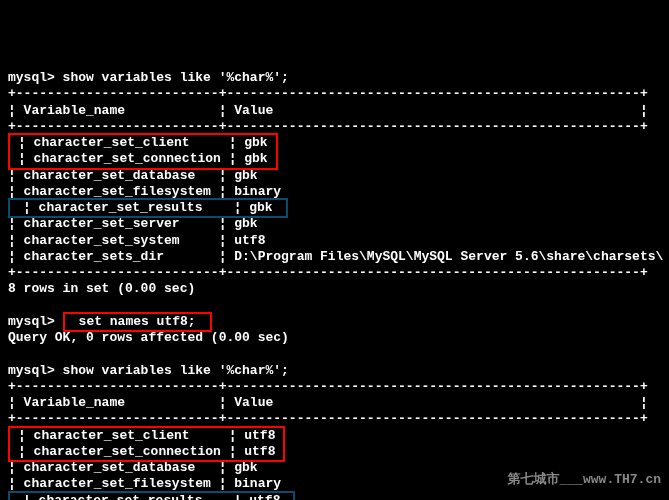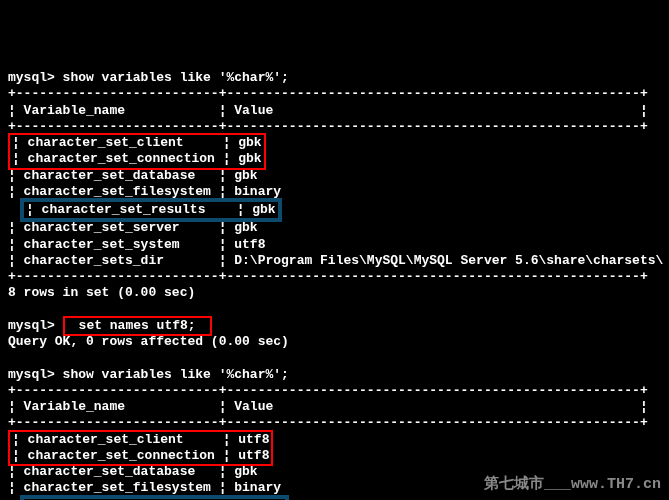--- a/index.html
+++ b/index.html
@@ -17,38 +17,38 @@
       line-height: 1.25;
     }
     .line { display: block; }
     .highlight-box {
       display: inline-block;
       border: 2px solid #ff0000;
       padding: 0 14px;
       margin: -2px 0;
     }
     .highlight-row {
-      border: 4px solid #0c4a6e;
+      border: 2px solid #0c4a6e;
       display: inline-block;
-      padding: 0 2px;
-      margin: -2px 12px;
+      padding: 0 13px;
+      margin: -2px 0;
     }
     .highlight-rows {
       border: 2px solid #ff0000;
       display: inline-block;
-      padding: 0 2px;
+      padding: 0 8px;
       margin: -2px 0;
     }
     .sep { color: #fff; }
     .watermark {
       position: absolute;
       right: 8px;
-      bottom: 5px;
+      bottom: 12px;
       color: #888;
-      font-size: 15px;
+      font-size: 13px;
     }
   </style>
 </head>
 <body>
 
 
 
 <div id="terminal"><span class="line">mysql&gt; show variables like '%char%';</span><span class="line sep">+--------------------------+-----------------------------------------------------+</span><span class="line">¦ Variable_name            ¦ Value                                               ¦</span><span class="line sep">+--------------------------+-----------------------------------------------------+</span><span class="line"><span class="highlight-rows">¦ character_set_client     ¦ gbk
 ¦ character_set_connection ¦ gbk</span></span><span class="line">¦ character_set_database   ¦ gbk</span><span class="line">¦ character_set_filesystem ¦ binary</span><span class="line"><span class="highlight-row">¦ character_set_results    ¦ gbk</span></span><span class="line">¦ character_set_server     ¦ gbk</span><span class="line">¦ character_set_system     ¦ utf8</span><span class="line">¦ character_sets_dir       ¦ D:\Program Files\MySQL\MySQL Server 5.6\share\charsets\ ¦</span><span class="line sep">+--------------------------+-----------------------------------------------------+</span><span class="line">8 rows in set (0.00 sec)</span><span class="line"> </span><span class="line">mysql&gt; <span class="highlight-box">set names utf8;</span></span><span class="line">Query OK, 0 rows affected (0.00 sec)</span><span class="line"> </span><span class="line">mysql&gt; show variables like '%char%';</span><span class="line sep">+--------------------------+-----------------------------------------------------+</span><span class="line">¦ Variable_name            ¦ Value                                               ¦</span><span class="line sep">+--------------------------+-----------------------------------------------------+</span><span class="line"><span class="highlight-rows">¦ character_set_client     ¦ utf8
 ¦ character_set_connection ¦ utf8</span></span><span class="line">¦ character_set_database   ¦ gbk</span><span class="line">¦ character_set_filesystem ¦ binary</span><span class="line"><span class="highlight-row">¦ character_set_results    ¦ utf8</span></span></div>

